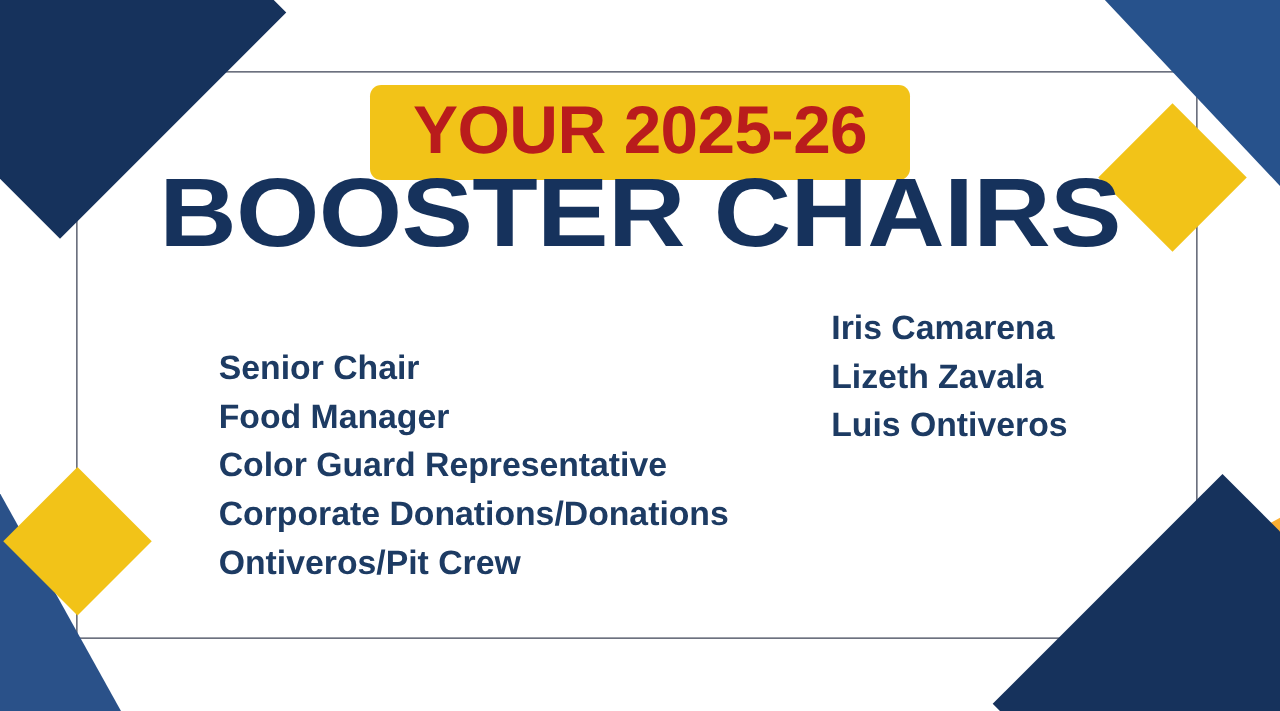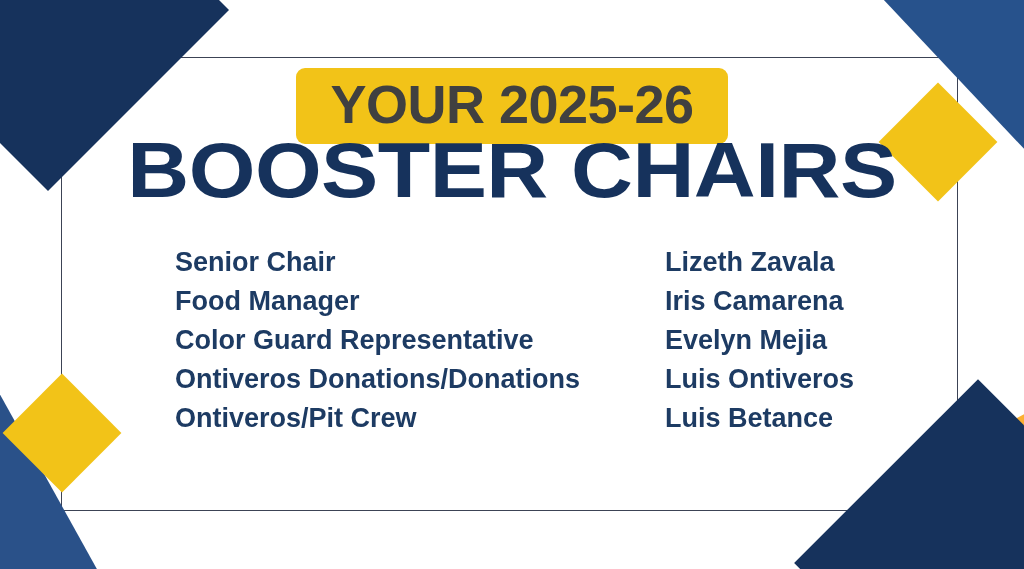--- a/index.html
+++ b/index.html
@@ -100,21 +100,21 @@
 
   .eyebrow-wrap {
     position: absolute;
     left: 0; right: 0;
     top: 68px;
     text-align: center;
   }
   .eyebrow {
     display: inline-block;
     background: #F2C318;
-    color: #404040;
+    color: #b91c1c;
     border-radius: 9px;
     padding: 9px 34px 13px 34px;
     font-size: 54px;
     font-weight: 700;
     letter-spacing: -0.5px;
     line-height: 1;
     font-family: "Liberation Sans", sans-serif;
   }
 
   .headline {
@@ -132,21 +132,21 @@
   }
 
   .lists {
     position: absolute;
     left: 175px;
     right: 120px;
     top: 243px;
     display: flex;
     gap: 0;
   }
-  .col-roles { width: 490px; flex: 0 0 auto; }
+  .col-roles { width: 490px; flex: 0 0 auto; margin-top: 32px; }
   .col-names { flex: 1 1 auto; }
 
   .entry {
     color: #1D3B63;
     font-size: 27px;
     font-weight: 700;
     line-height: 39px;
     white-space: nowrap;
     font-family: "Liberation Sans", sans-serif;
   }
@@ -180,27 +180,25 @@
     </div>
 
     <div class="headline">BOOSTER CHAIRS</div>
 
     <div class="lists">
 
       <div class="col-roles">
         <div class="entry">Senior Chair</div>
         <div class="entry">Food Manager</div>
         <div class="entry">Color Guard Representative</div>
-        <div class="entry">Ontiveros Donations/Donations</div>
+        <div class="entry">Corporate Donations/Donations</div>
         <div class="entry">Ontiveros/Pit Crew</div>
       </div>
 
       <div class="col-names">
+        <div class="entry">Iris Camarena</div>
         <div class="entry">Lizeth Zavala</div>
-        <div class="entry">Iris Camarena</div>
-        <div class="entry">Evelyn Mejia</div>
         <div class="entry">Luis Ontiveros</div>
-        <div class="entry">Luis Betance</div>
       </div>
 
     </div>
   </div>
 </div>
 
 </body></html>

